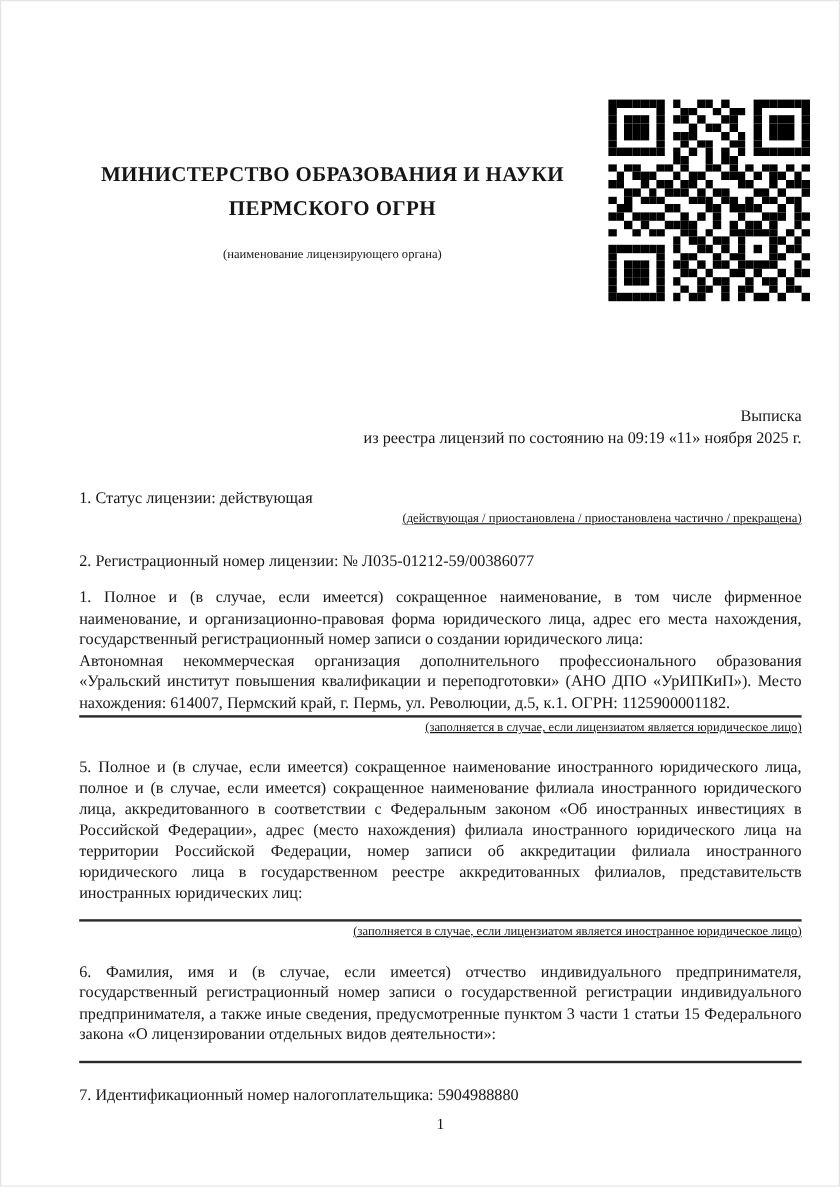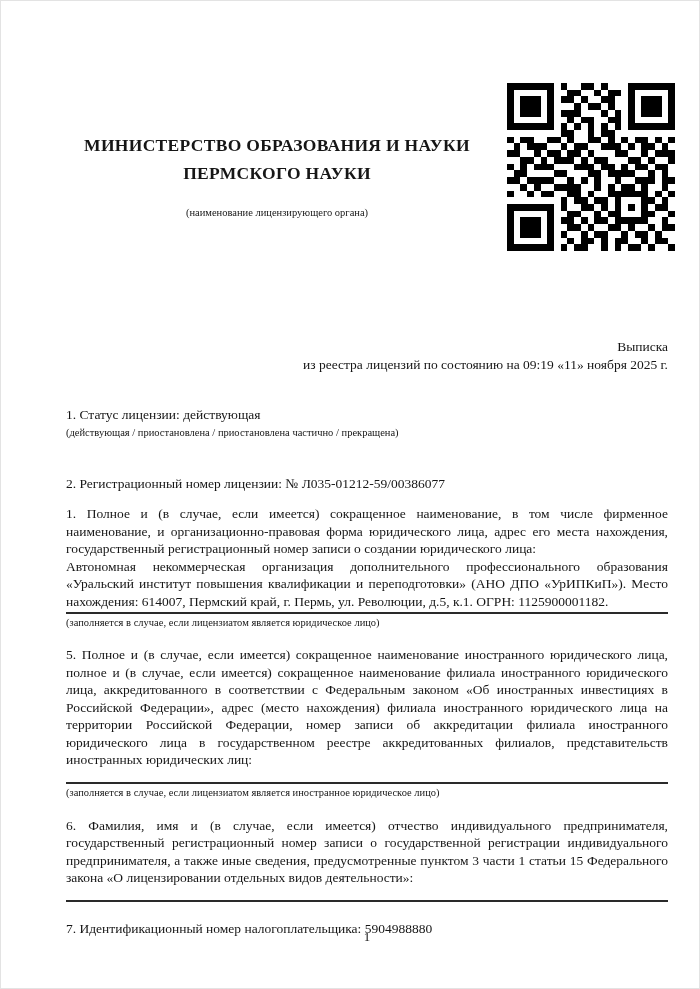--- a/index.html
+++ b/index.html
@@ -54,26 +54,27 @@
     left: 65px;
     top: 297px;
     width: 602px;
     font-size: 13.5px;
     line-height: 17.5px;
   }
   .doc-title { text-align: right; margin-top: 40px; }
   .para { text-align: justify; }
   .item-1 { margin-top: 33px; }
   .small-note {
-    text-align: left;
+    text-align: right;
     font-size: 10.5px;
     line-height: 13px;
     margin-top: 2px;
-  }
-  .item-2 { margin-top: 36px; }
+    text-decoration: underline;
+  }
+  .item-2 { margin-top: 20px; }
   .item-3 { margin-top: 18px; }
   .item-4 { margin-top: 13px; }
   .item-5 { margin-top: 17px; }
   .item-6 { margin-top: 18px; }
   .item-7 { margin-top: 18px; }
   .fill-rule {
     border: none;
     border-top: 2px solid #2a2a2a;
     margin: 2px 0 0 0;
   }
@@ -716,21 +717,21 @@
       <div class="m"></div>
       <div></div>
       <div class="m"></div>
       <div></div>
       <div></div>
       <div class="m"></div>
     </div>
 
   <div class="ministry">
     <div class="mline">МИНИСТЕРСТВО ОБРАЗОВАНИЯ И НАУКИ</div>
-    <div class="mline">ПЕРМСКОГО НАУКИ</div>
+    <div class="mline">ПЕРМСКОГО ОГРН</div>
     <div class="mcaption">(наименование лицензирующего органа)</div>
   </div>
 
   <div class="doc">
 
     <div class="doc-title">
       <div>Выписка</div>
       <div>из реестра лицензий по состоянию на 09:19 «11» ноября 2025 г.</div>
     </div>
 

